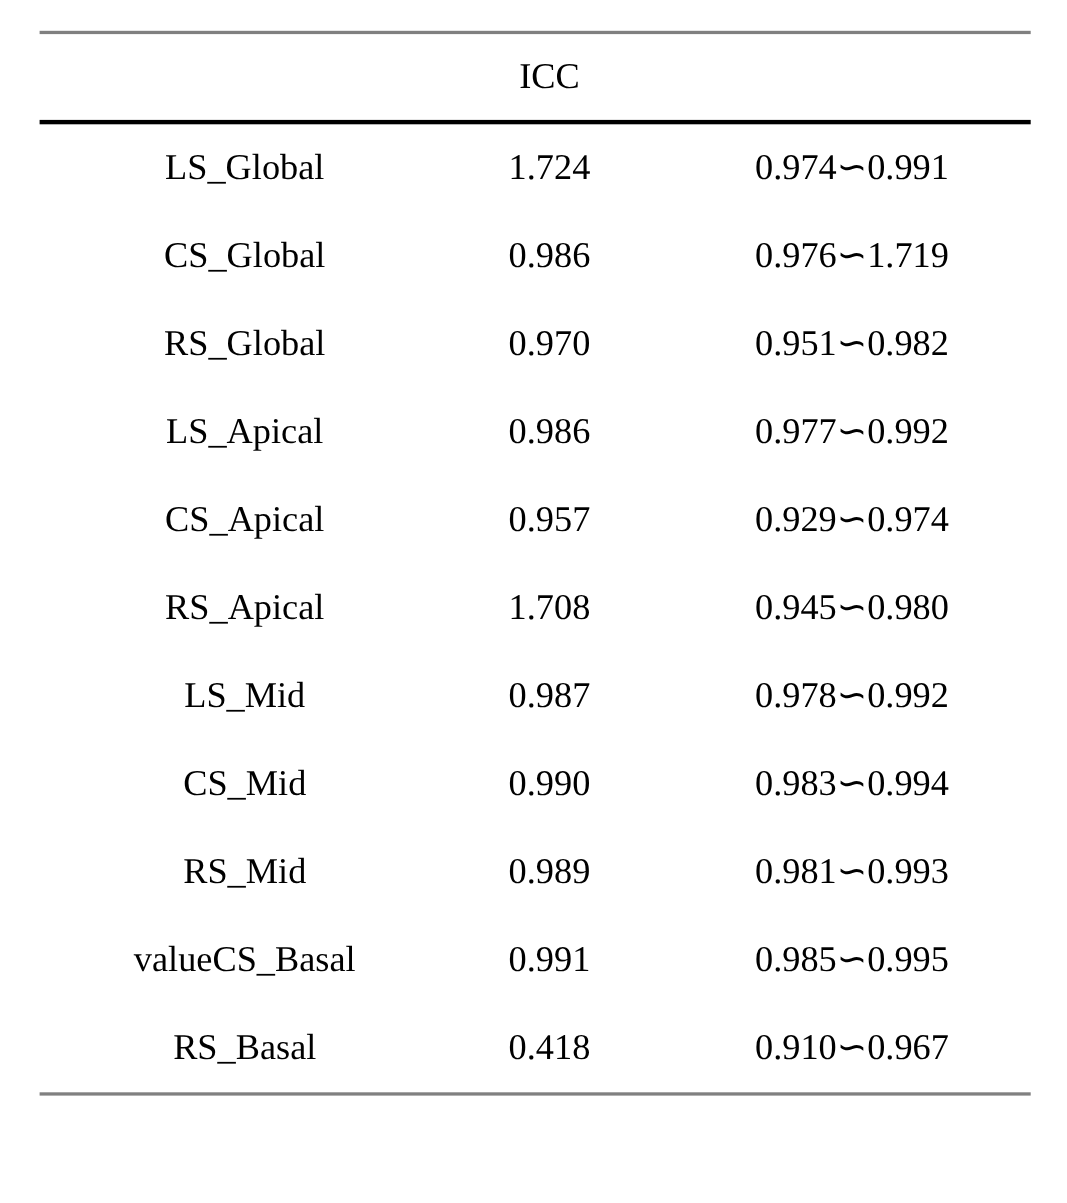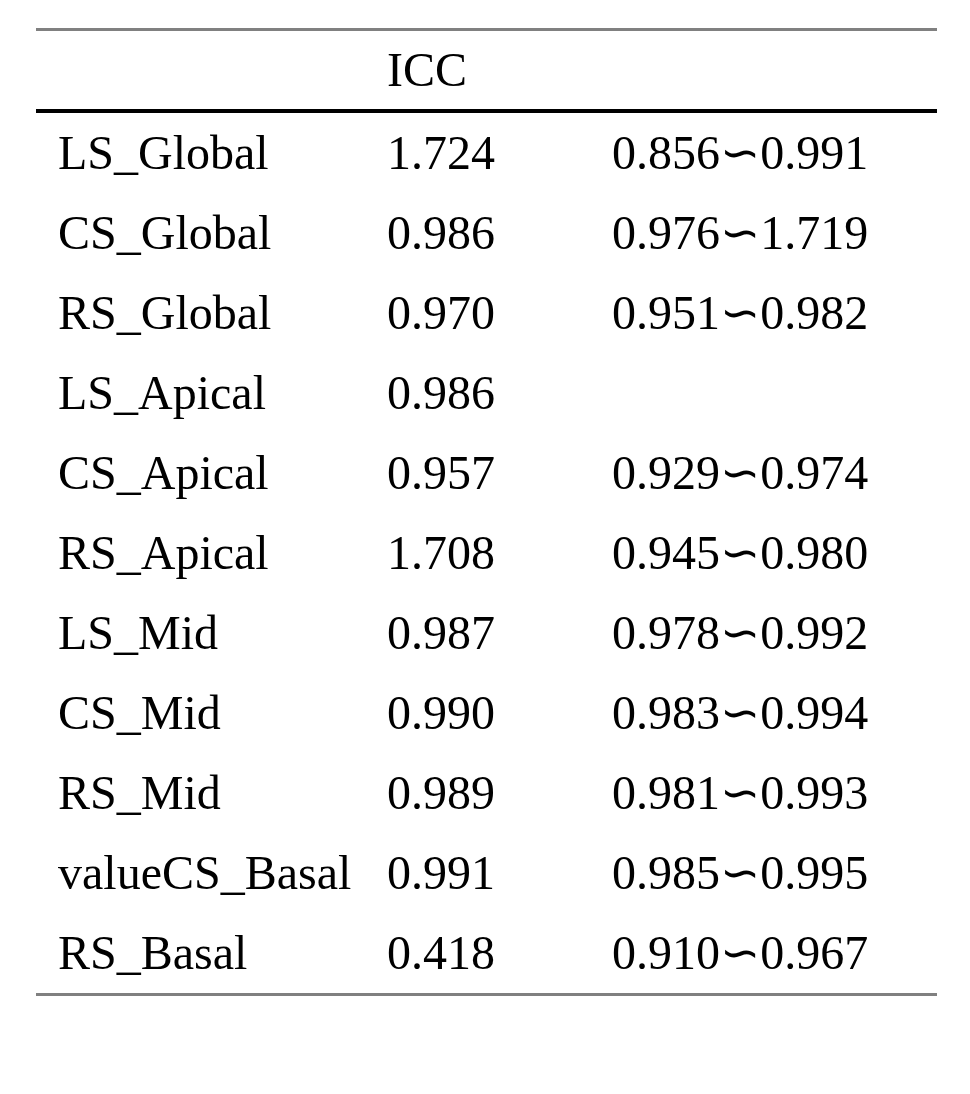--- a/index.html
+++ b/index.html
@@ -31,23 +31,24 @@
   .rule.black {
     height: 4px;
     background: #000000;
   }
   .grid-row {
     display: grid;
     grid-template-columns: 329px 225px auto;
     align-items: center;
     padding-left: 22px;
     box-sizing: border-box;
-    font-size: 48px;
+    font-size: 33px;
     line-height: 1;
     white-space: nowrap;
+    text-align: center;
   }
   .header-row {
     height: 78px;
   }
   .data-row {
     height: 80px;
   }
   .cell {
     overflow: visible;
   }
@@ -62,38 +63,39 @@
   <div class="grid-row header-row">
     <div class="cell"></div>
     <div class="cell">ICC</div>
   </div>
 
   <div class="rule black"></div>
 
   <div class="grid-row data-row">
     <div class="cell">LS_Global</div>
     <div class="cell">1.724</div>
-    <div class="cell">0.856∽0.991</div>
+    <div class="cell">0.974∽0.991</div>
   </div>
 
   <div class="grid-row data-row">
     <div class="cell">CS_Global</div>
     <div class="cell">0.986</div>
     <div class="cell">0.976∽1.719</div>
   </div>
 
   <div class="grid-row data-row">
     <div class="cell">RS_Global</div>
     <div class="cell">0.970</div>
     <div class="cell">0.951∽0.982</div>
   </div>
 
   <div class="grid-row data-row">
     <div class="cell">LS_Apical</div>
     <div class="cell">0.986</div>
+    <div class="cell">0.977∽0.992</div>
   </div>
 
   <div class="grid-row data-row">
     <div class="cell">CS_Apical</div>
     <div class="cell">0.957</div>
     <div class="cell">0.929∽0.974</div>
   </div>
 
   <div class="grid-row data-row">
     <div class="cell">RS_Apical</div>

